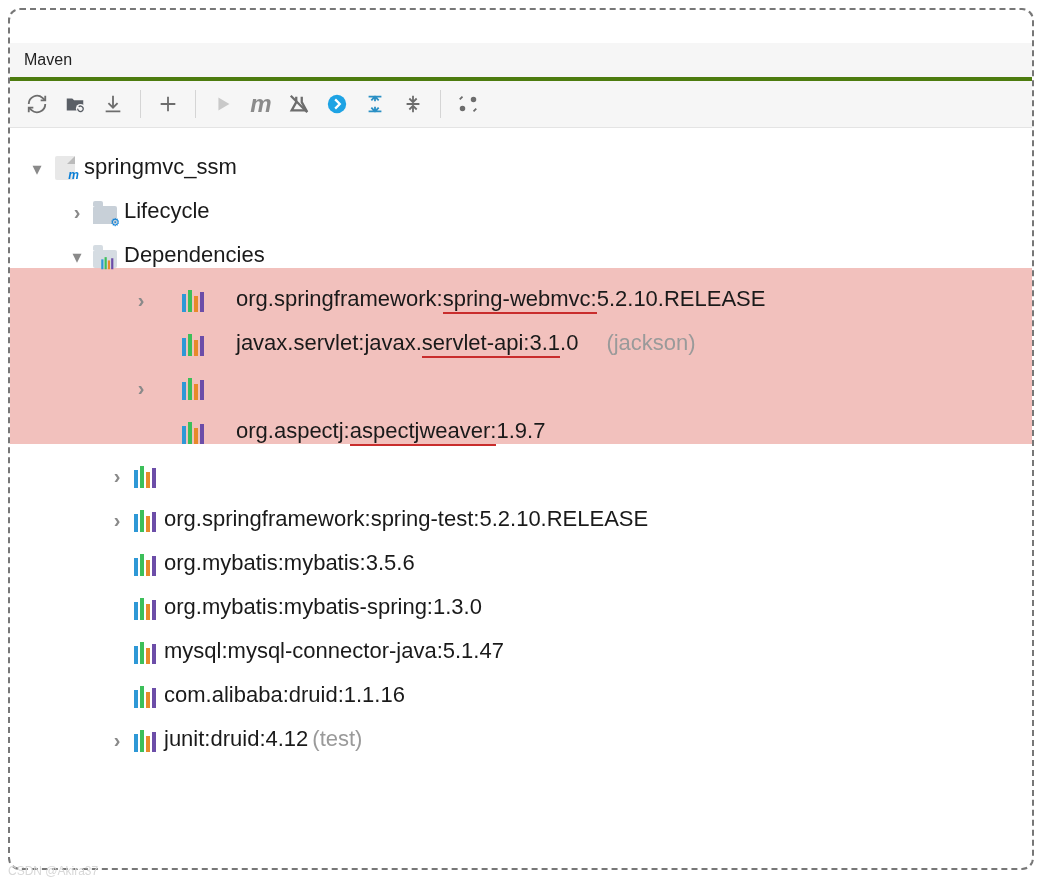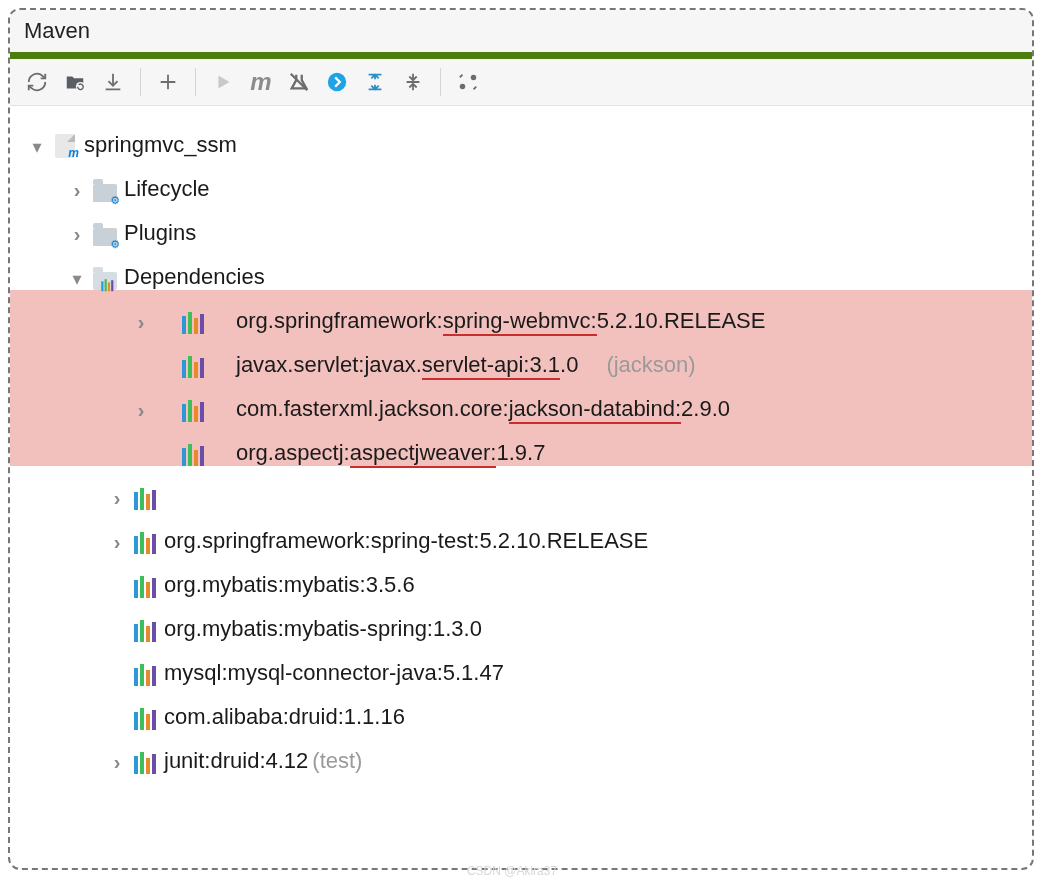--- a/index.html
+++ b/index.html
@@ -14,23 +14,24 @@
       width: 1026px;
       height: 862px;
       background: #fff;
       display: flex;
       flex-direction: column;
       overflow: hidden;
     }
     .panel-header {
       background: #f6f6f6;
       padding: 8px 14px;
-      font-size: 22px;
+      font-size: 16px;
       color: #222;
-      border-bottom: 7px solid #4d7c0f;
+      border-bottom: 4px solid #4d7c0f;
+      margin-top: 33px;
     }
     .toolbar {
       background: #f6f6f6;
       padding: 6px 10px;
       display: flex;
       align-items: center;
       gap: 4px;
       border-bottom: 1px solid #e4e4e4;
     }
     .tb-btn {
@@ -164,21 +165,21 @@
       width: 4px;
       display: inline-block;
     }
     .lib-bars span:nth-child(1){background:#2e98d6;height:18px;}
     .lib-bars span:nth-child(2){background:#3cbf5a;height:22px;}
     .lib-bars span:nth-child(3){background:#e88a2a;height:16px;}
     .lib-bars span:nth-child(4){background:#6c4da8;height:20px;}
     .chev-open::before { content: '▾'; font-size: 18px; }
     .chev-closed::before { content: '›'; font-size: 20px; font-weight: bold; }
     .watermark {
-      text-align: center;
+      text-align: left;
       font-size: 12px;
       color: #d8d8d8;
       padding-right: 18px;
       margin-top: -6px;
     }
   </style>
 </head>
 <body>
 
 <div class="panel">
@@ -264,28 +265,20 @@
 
     <div class="row">
       <span class="indent" style="width:54px"></span>
       <span class="chevron chev-closed"></span>
       <span class="icon-slot">
           <span class="folder-gear"></span>
         </span>
       <span class="label">Lifecycle</span>
     </div>
 
-    <div class="row">
-      <span class="indent" style="width:54px"></span>
-      <span class="chevron chev-closed"></span>
-      <span class="icon-slot">
-          <span class="folder-gear"></span>
-        </span>
-      <span class="label">Plugins</span>
-    </div>
 
     <div class="row">
       <span class="indent" style="width:54px"></span>
       <span class="chevron chev-open"></span>
       <span class="icon-slot">
           <span class="folder-bars"><span class="lib-bars" style="transform:scale(0.55) translate(6px,4px)">
               <span></span>
               <span></span>
               <span></span>
               <span></span>
@@ -326,21 +319,20 @@
           <span class="indent" style="width: 94px;"></span>
           <span class="chevron chev-closed"></span>
           <span class="icon-slot">
             <span class="lib-bars">
               <span></span>
               <span></span>
               <span></span>
               <span></span>
             </span>
           </span>
-          <span class="label"><span>com.fasterxml.jackson.core:</span><span class="underline-red">jackson-databind:</span><span>2.9.0</span></span>
         </div>
         <div class="row highlight">
           <span class="indent" style="width: 94px;"></span>
           <span class="chevron empty chev-closed"></span>
           <span class="icon-slot">
             <span class="lib-bars">
               <span></span>
               <span></span>
               <span></span>
               <span></span>

